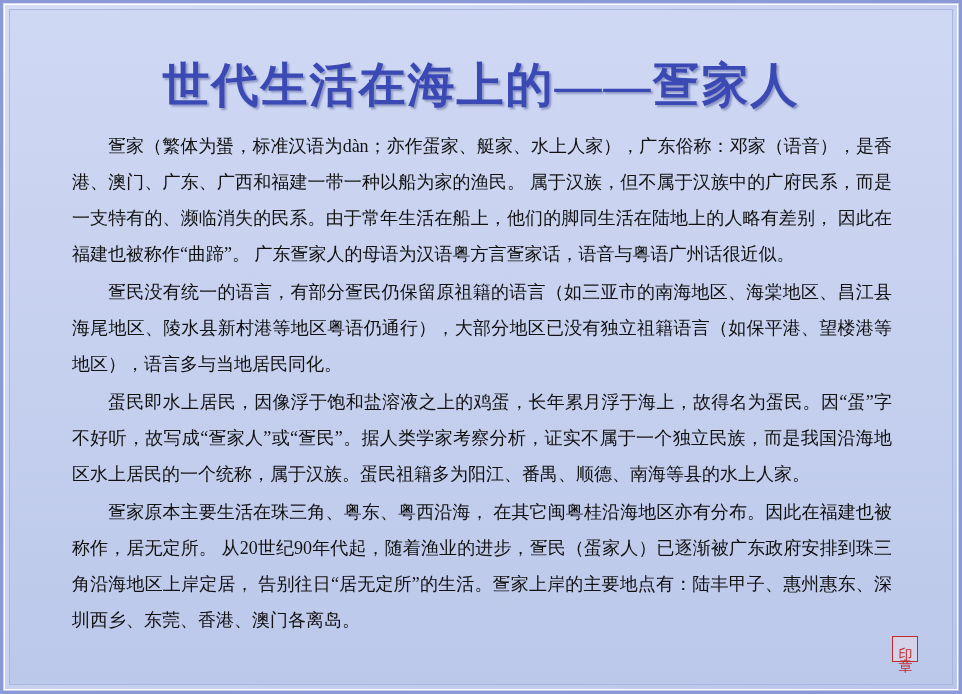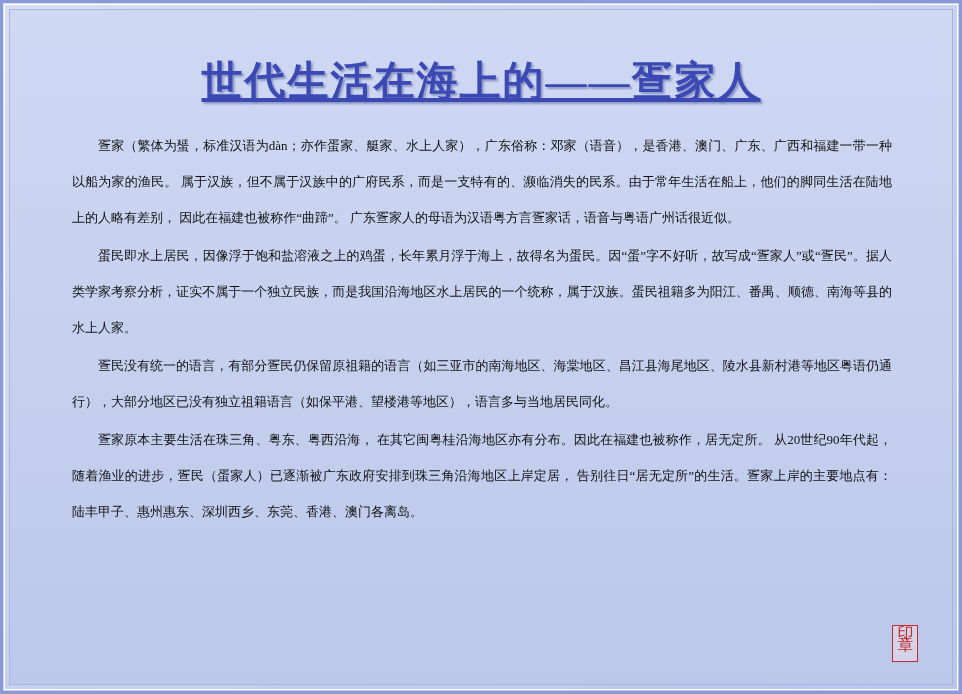--- a/index.html
+++ b/index.html
@@ -32,72 +32,71 @@
     bottom: 6px;
     border: 1px solid #a8b5e0;
     background: linear-gradient(to bottom, #cfd8f3 0%, #c4cfee 60%, #bcc8ea 100%);
   }
   .title {
     position: absolute;
     left: 0;
     right: 0;
     top: 44px;
     text-align: center;
-    font-size: 41px;
+    font-size: 47px;
     font-weight: bold;
     letter-spacing: 2px;
     color: #3b49b5;
     text-shadow: 2px 2px 2px rgba(120,130,180,0.75);
     font-family: "Liberation Serif", "DejaVu Serif", serif;
-    text-decoration: underline;
   }
   .body-text {
     position: absolute;
     left: 62px;
     right: 60px;
     top: 118px;
-    font-size: 13px;
+    font-size: 18px;
     line-height: 36px;
     color: #111111;
     text-align: justify;
     font-family: "Liberation Serif", "DejaVu Serif", serif;
   }
   .para {
     margin: 0 0 2px 0;
     text-indent: 2em;
   }
   .stamp {
     position: absolute;
     right: 34px;
     bottom: 22px;
     width: 26px;
-    height: 37px;
+    height: 26px;
     color: #c02b2b;
-    font-size: 16px;
+    font-size: 14px;
     line-height: 12px;
     text-align: center;
     border: 1px solid #c02b2b;
     background: rgba(255,230,230,0.35);
     font-family: "Liberation Serif", "DejaVu Serif", serif;
     letter-spacing: -1px;
-    padding-top: 1px;
+    padding-top: 12px;
     box-sizing: border-box;
   }
 </style>
 </head>
 <body>
 
 <div class="slide">
   <div class="slide-inner">
 
     <div class="title">世代生活在海上的——疍家人</div>
 
     <div class="body-text">
       <p class="para">疍家（繁体为蜑，标准汉语为dàn；亦作蛋家、艇家、水上人家），广东俗称：邓家（语音），是香港、澳门、广东、广西和福建一带一种以船为家的渔民。 属于汉族，但不属于汉族中的广府民系，而是一支特有的、濒临消失的民系。由于常年生活在船上，他们的脚同生活在陆地上的人略有差别， 因此在福建也被称作“曲蹄”。 广东疍家人的母语为汉语粤方言疍家话，语音与粤语广州话很近似。</p>
+      <p class="para">疍民没有统一的语言，有部分疍民仍保留原祖籍的语言（如三亚市的南海地区、海棠地区、昌江县海尾地区、陵水县新村港等地区粤语仍通行），大部分地区已没有独立祖籍语言（如保平港、望楼港等地区），语言多与当地居民同化。</p>
       <p class="para">蛋民即水上居民，因像浮于饱和盐溶液之上的鸡蛋，长年累月浮于海上，故得名为蛋民。因“蛋”字不好听，故写成“疍家人”或“疍民”。据人类学家考察分析，证实不属于一个独立民族，而是我国沿海地区水上居民的一个统称，属于汉族。蛋民祖籍多为阳江、番禺、顺德、南海等县的水上人家。</p>
-      <p class="para">疍民没有统一的语言，有部分疍民仍保留原祖籍的语言（如三亚市的南海地区、海棠地区、昌江县海尾地区、陵水县新村港等地区粤语仍通行），大部分地区已没有独立祖籍语言（如保平港、望楼港等地区），语言多与当地居民同化。</p>
       <p class="para">疍家原本主要生活在珠三角、粤东、粤西沿海， 在其它闽粤桂沿海地区亦有分布。因此在福建也被称作，居无定所。 从20世纪90年代起，随着渔业的进步，疍民（蛋家人）已逐渐被广东政府安排到珠三角沿海地区上岸定居， 告别往日“居无定所”的生活。疍家上岸的主要地点有：陆丰甲子、惠州惠东、深圳西乡、东莞、香港、澳门各离岛。</p>
     </div>
 
     <div class="stamp">印章</div>
 
   </div>
 </div>
 
 </body></html>

